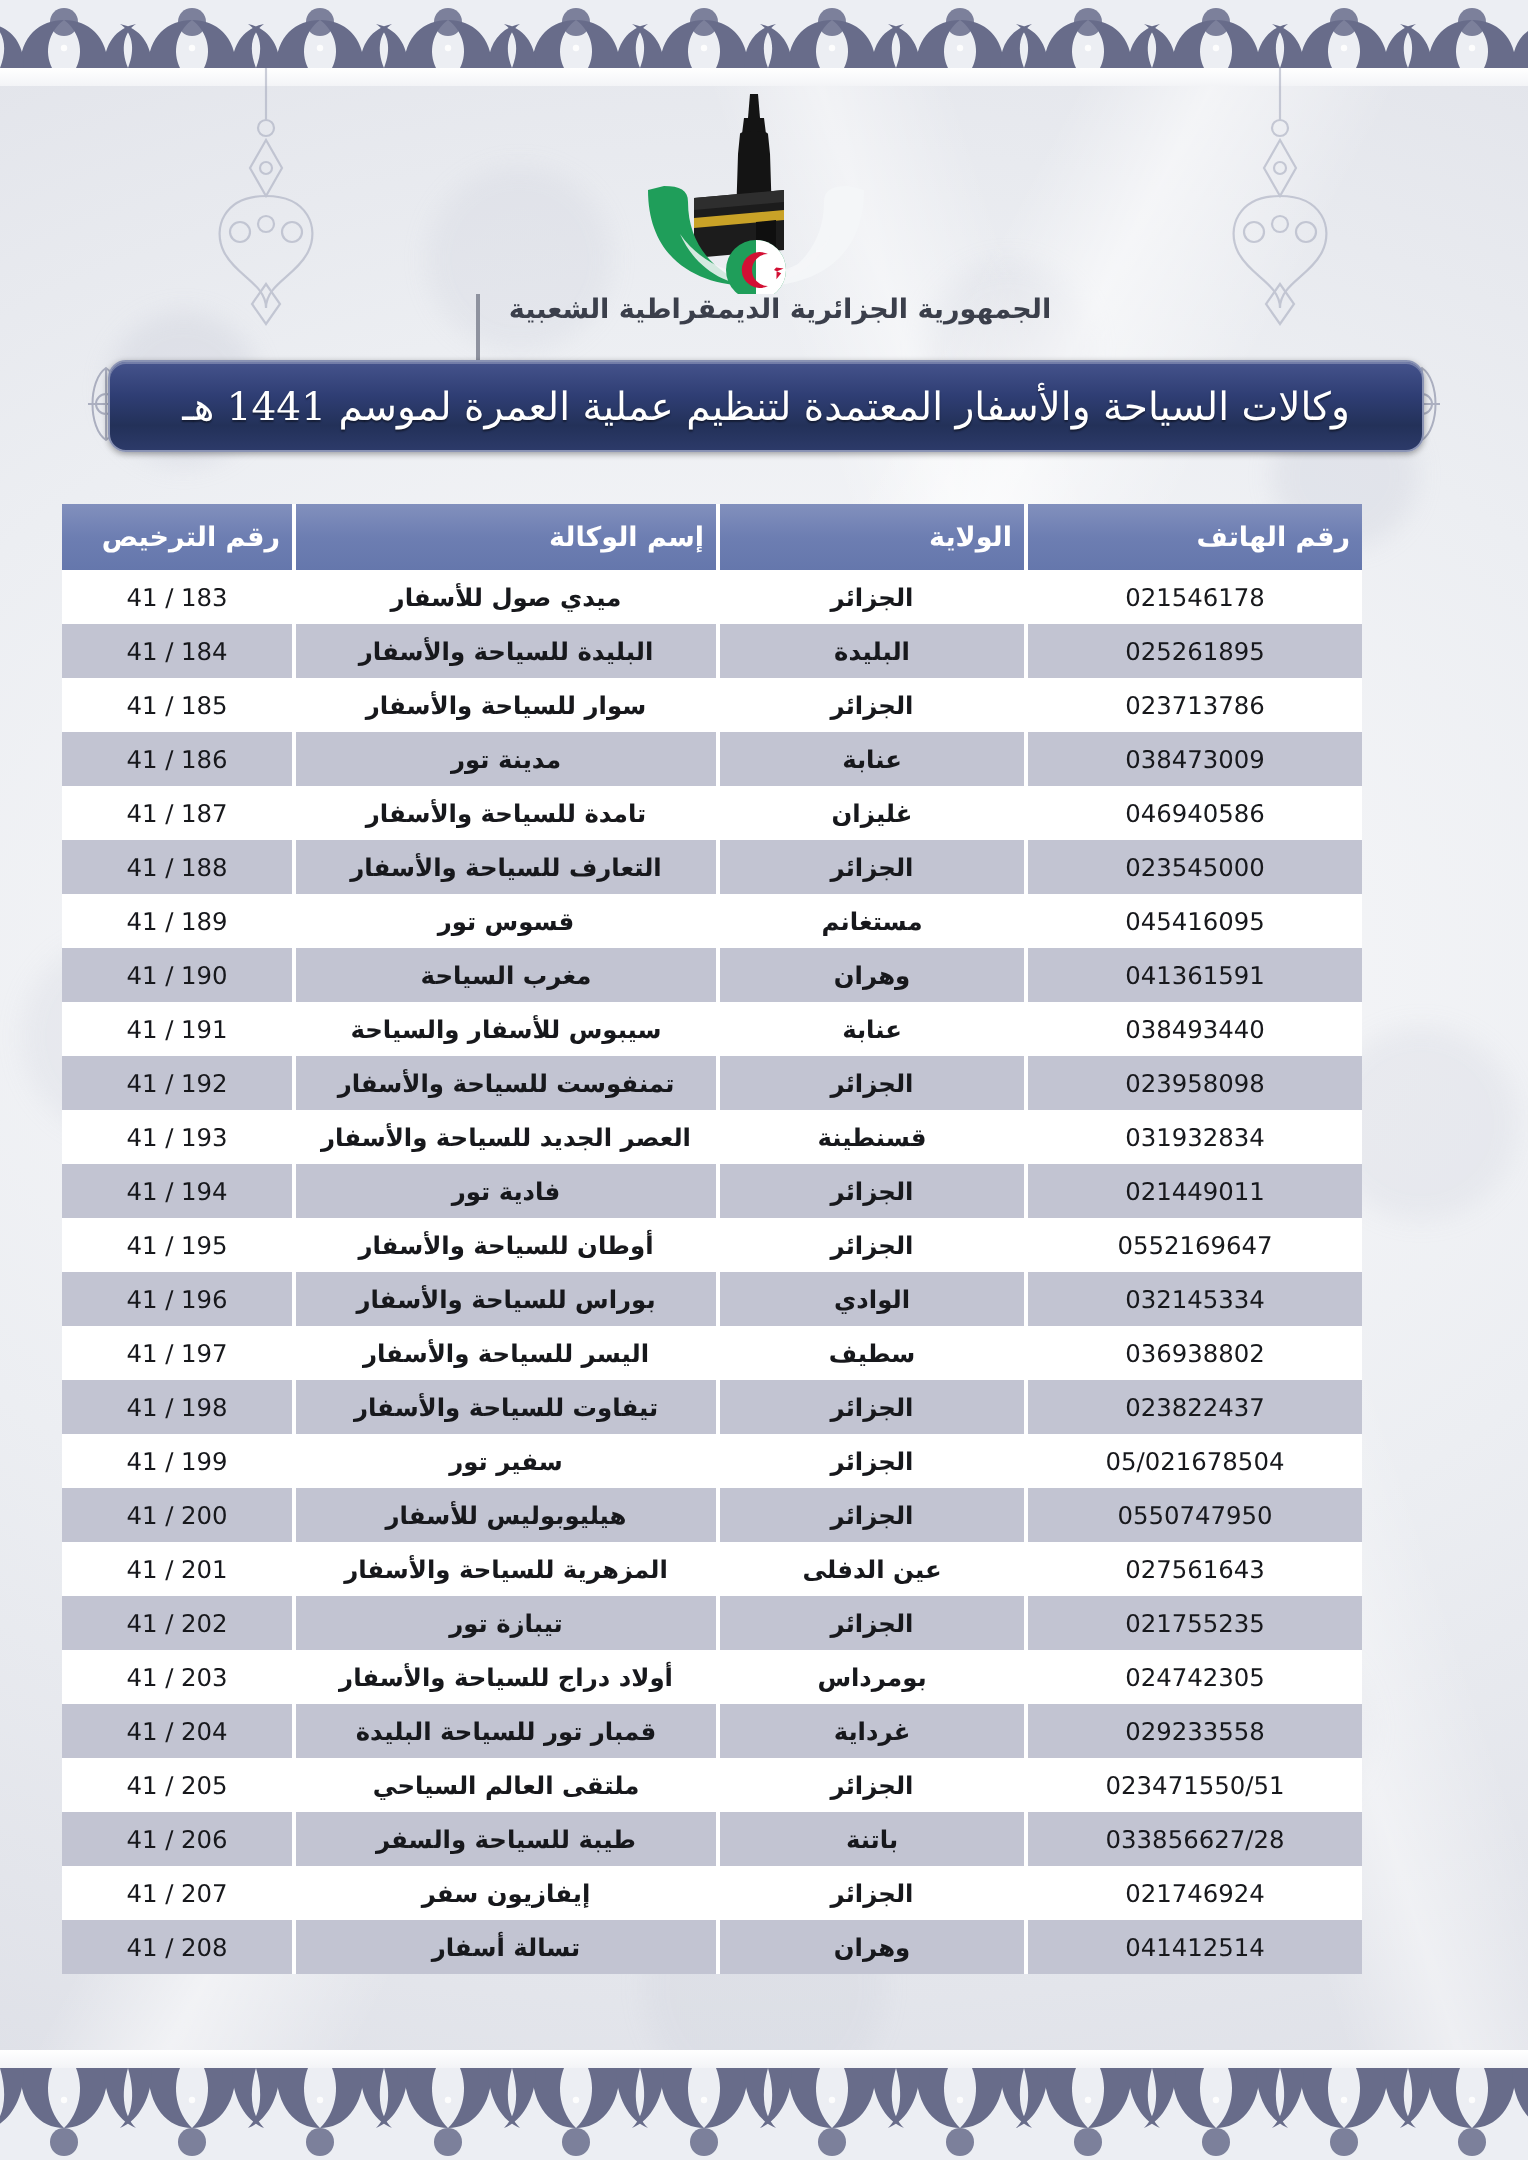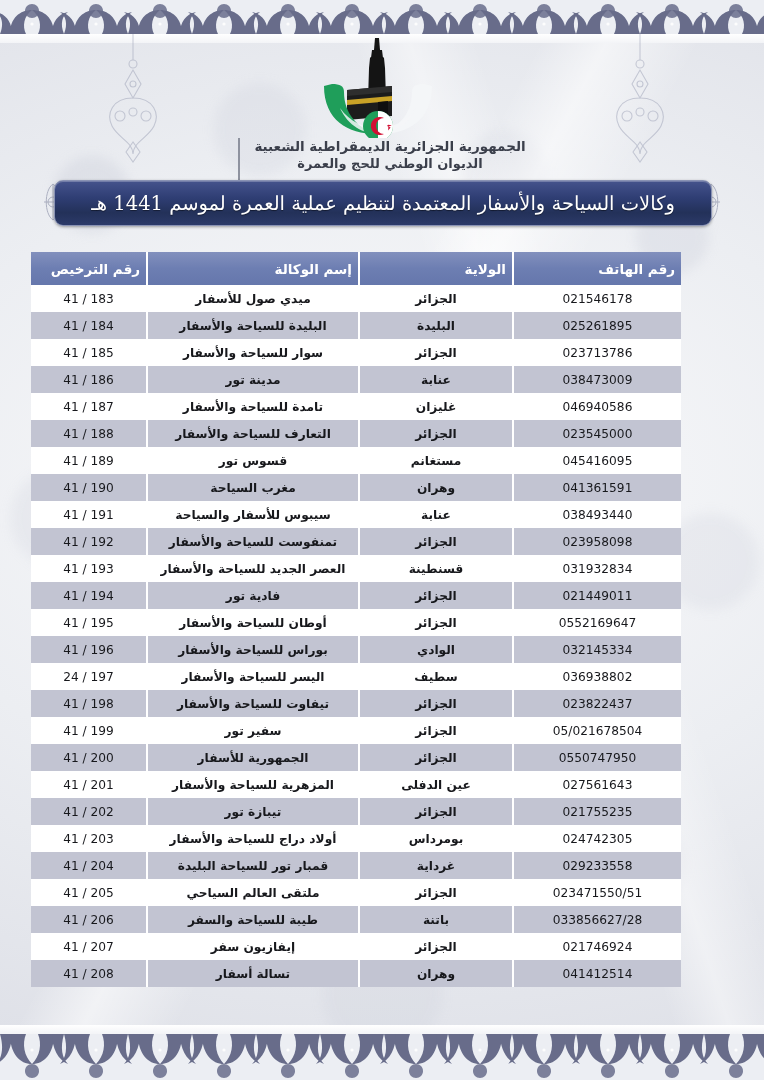--- a/index.html
+++ b/index.html
@@ -335,21 +335,20 @@
         <path d="M26 74 C34 92 50 100 64 100 C78 100 94 92 102 74 C92 88 78 94 64 94 C50 94 36 88 26 74 Z" fill="#f4f6f8" opacity="0.85"></path>
 
         <circle cx="64" cy="92" r="15" fill="#1f9e5a"></circle>
         <path d="M64 77 A15 15 0 0 1 64 107 Z" fill="#ffffff"></path>
         <path d="M70 84 A9 9 0 1 0 70 100 A7.2 7.2 0 1 1 70 84 Z" fill="#d21034"></path>
         <path d="M73 92 L76.6 93.6 L74.2 96.6 L74.3 92.8 L77.8 91.2 L74.1 90.8 Z" fill="#d21034"></path>
       </svg>
     </div>
     <div class="lh-text">
       <div class="lh-line l1">الجمهورية الجزائرية الديمقراطية الشعبية</div>
-      <div class="lh-line l3">الديوان الوطني للحج والعمرة</div>
       <div class="lh-fr">OFFICE NATIONAL DU PELERINAGE ET DE LA OMRA</div>
     </div>
   </div>
 
   <div class="banner-wrap">
     <div class="banner-deco l">
       <svg width="26" height="40" viewBox="0 0 26 40" xmlns="http://www.w3.org/2000/svg" aria-hidden="true">
         <g fill="none" stroke="#8a8fa6" stroke-width="1">
           <path d="M13 2 C4 8 4 32 13 38 C22 32 22 8 13 2 Z"></path>
           <circle cx="13" cy="20" r="5"></circle>
@@ -463,38 +462,38 @@
           <tr class="odd">
             <td class="c-phone">032145334</td>
             <td class="c-wilaya">الوادي</td>
             <td class="c-agency">بوراس للسياحة والأسفار</td>
             <td class="c-license">41 / 196</td>
           </tr>
           <tr class="even">
             <td class="c-phone">036938802</td>
             <td class="c-wilaya">سطيف</td>
             <td class="c-agency">اليسر للسياحة والأسفار</td>
-            <td class="c-license">24 / 197</td>
+            <td class="c-license">41 / 197</td>
           </tr>
           <tr class="odd">
             <td class="c-phone">023822437</td>
             <td class="c-wilaya">الجزائر</td>
             <td class="c-agency">تيفاوت للسياحة والأسفار</td>
             <td class="c-license">41 / 198</td>
           </tr>
           <tr class="even">
             <td class="c-phone">05/021678504</td>
             <td class="c-wilaya">الجزائر</td>
             <td class="c-agency">سفير تور</td>
             <td class="c-license">41 / 199</td>
           </tr>
           <tr class="odd">
             <td class="c-phone">0550747950</td>
             <td class="c-wilaya">الجزائر</td>
-            <td class="c-agency">الجمهورية للأسفار</td>
+            <td class="c-agency">هيليوبوليس للأسفار</td>
             <td class="c-license">41 / 200</td>
           </tr>
           <tr class="even">
             <td class="c-phone">027561643</td>
             <td class="c-wilaya">عين الدفلى</td>
             <td class="c-agency">المزهرية للسياحة والأسفار</td>
             <td class="c-license">41 / 201</td>
           </tr>
           <tr class="odd">
             <td class="c-phone">021755235</td>

